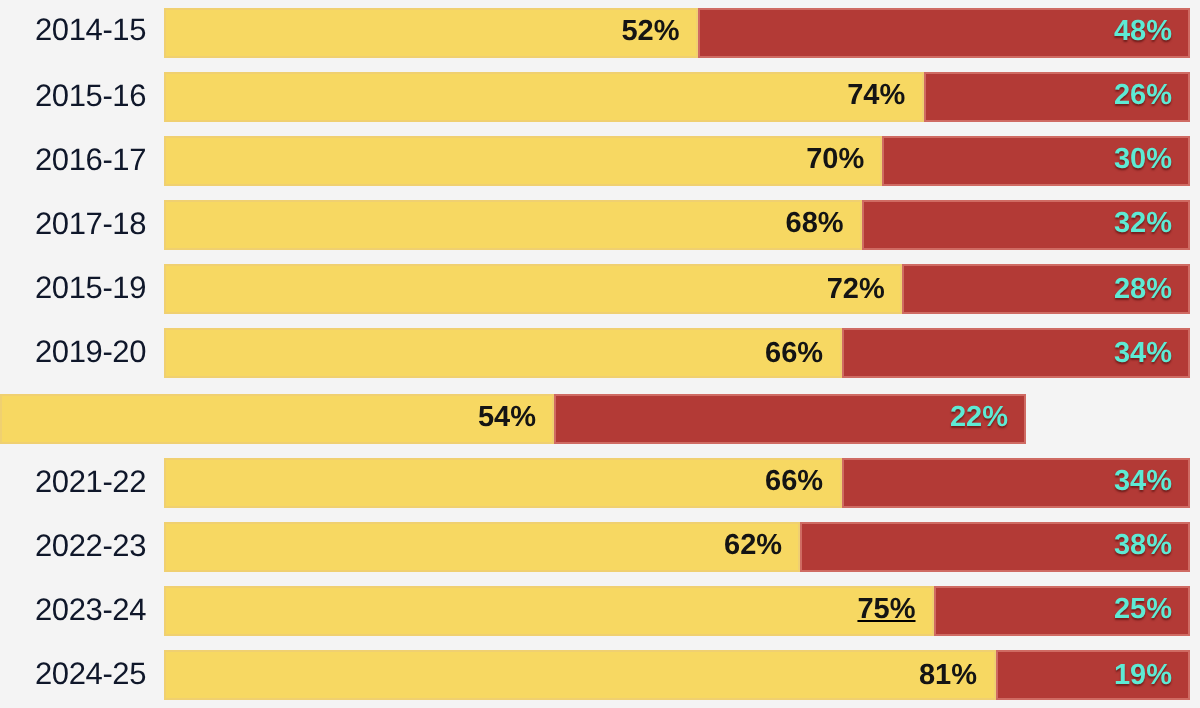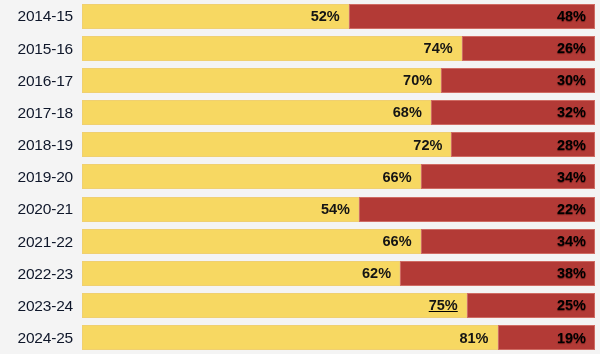--- a/index.html
+++ b/index.html
@@ -79,21 +79,21 @@
     padding-right: 8px;
     white-space: nowrap;
     font-family: "Liberation Sans", sans-serif;
   }
 
   .seg-yes .seg-label {
     color: #141414;
   }
 
   .seg-no .seg-label {
-    color: #000000;
+    color: #5eead4;
     text-shadow: 0 1px 1px rgba(90, 20, 18, 0.75);
   }
 </style>
 </head>
 <body>
 
 <div id="chart">
     <div class="row">
       <div class="cat-label">2014-15</div>
       <div class="bar-track">
@@ -132,21 +132,21 @@
       <div class="bar-track">
         <div class="seg seg-yes" style="width: 68%;">
           <span class="seg-label">68%</span>
         </div>
         <div class="seg seg-no" style="width: 32%;">
           <span class="seg-label">32%</span>
         </div>
       </div>
     </div>
     <div class="row">
-      <div class="cat-label">2018-19</div>
+      <div class="cat-label">2015-19</div>
       <div class="bar-track">
         <div class="seg seg-yes" style="width: 72%;">
           <span class="seg-label">72%</span>
         </div>
         <div class="seg seg-no" style="width: 28%;">
           <span class="seg-label">28%</span>
         </div>
       </div>
     </div>
     <div class="row">
@@ -154,21 +154,20 @@
       <div class="bar-track">
         <div class="seg seg-yes" style="width: 66%;">
           <span class="seg-label">66%</span>
         </div>
         <div class="seg seg-no" style="width: 34%;">
           <span class="seg-label">34%</span>
         </div>
       </div>
     </div>
     <div class="row">
-      <div class="cat-label">2020-21</div>
       <div class="bar-track">
         <div class="seg seg-yes" style="width: 54%;">
           <span class="seg-label">54%</span>
         </div>
         <div class="seg seg-no" style="width: 46%;">
           <span class="seg-label">22%</span>
         </div>
       </div>
     </div>
     <div class="row">

